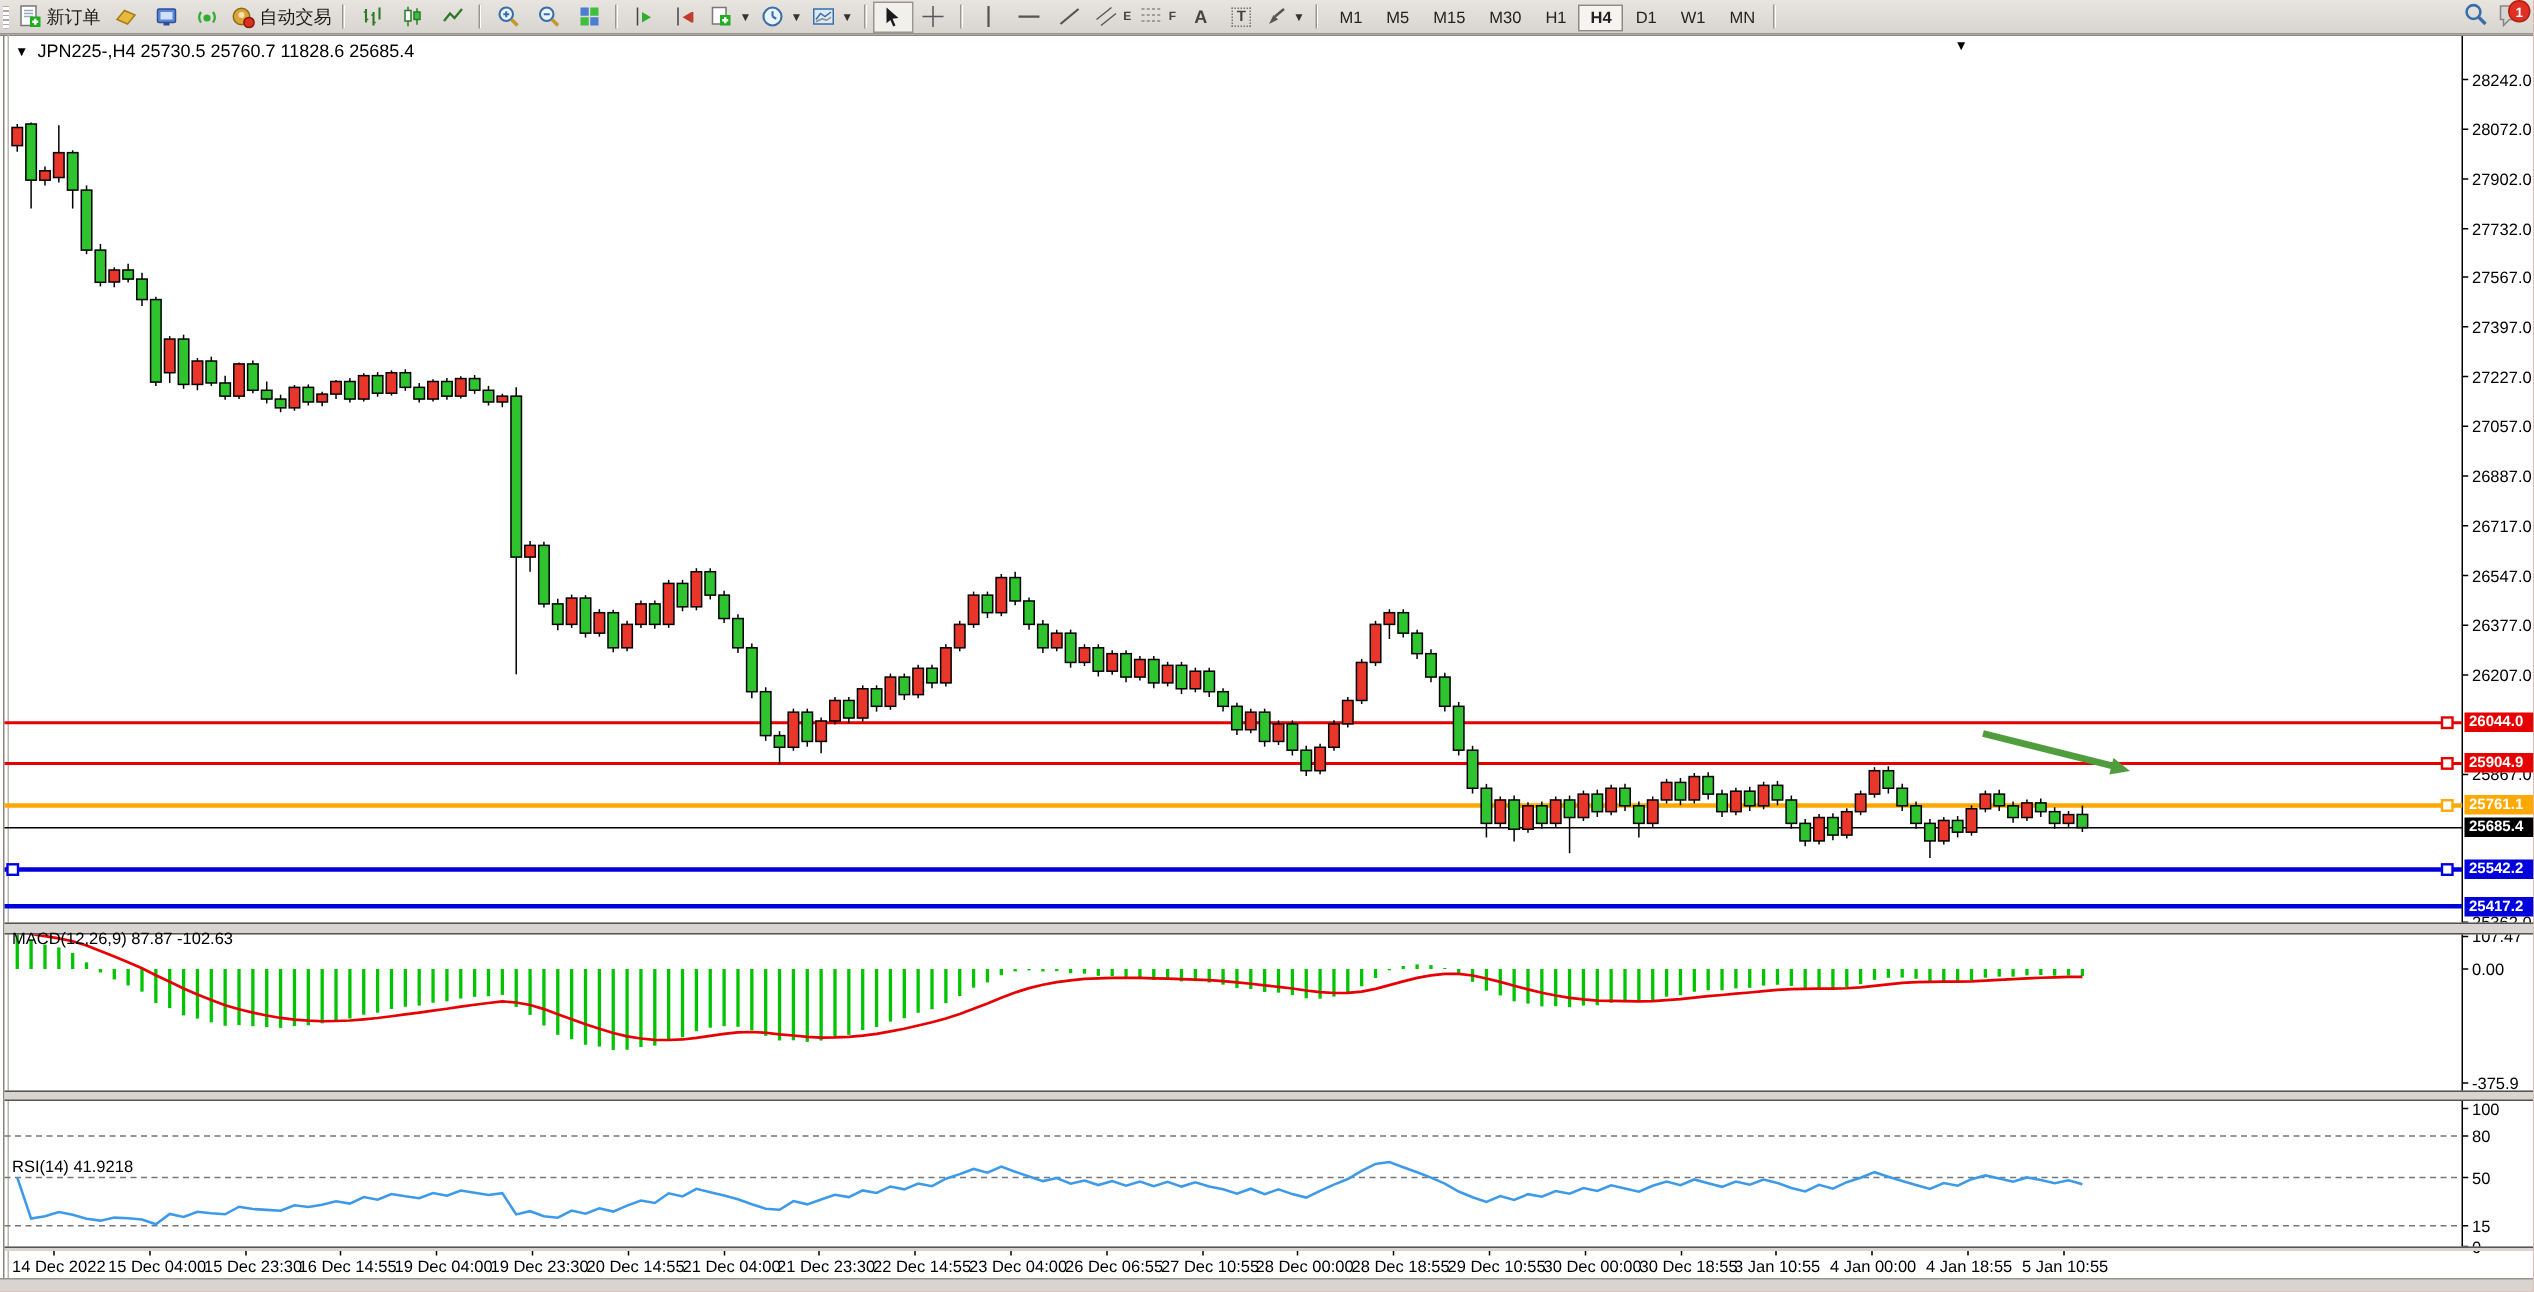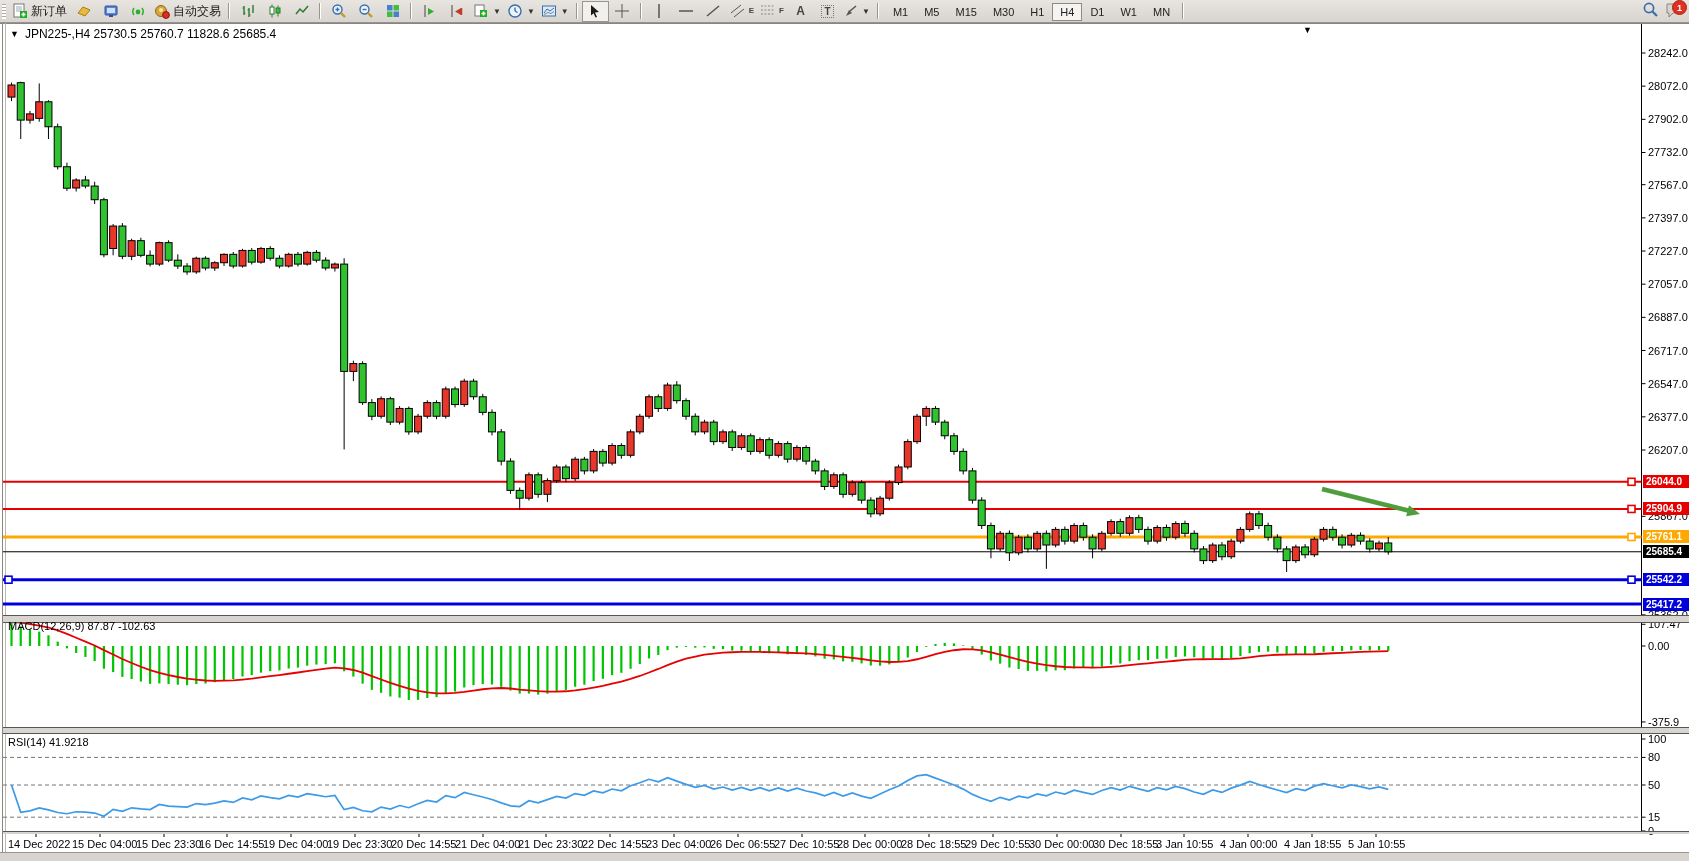--- a/index.html
+++ b/index.html
@@ -14,21 +14,21 @@
          background:repeating-linear-gradient(#aaa 0 1px,#fff 1px 3px);}
   .tsep{width:1px;height:16px;background:#9a968f;border-right:1px solid #ffffff;margin:0 4px;}
   .tbtn{height:19px;min-width:21px;display:flex;align-items:center;justify-content:center;
         padding:0 2px;gap:3px;border:1px solid transparent;cursor:default;}
   .tbtn svg{display:block;}
   .tlabel{font-size:12px;white-space:nowrap;}
   .dd{font-size:8px;color:#333;margin-left:1px;}
   .glyph{font-size:12px;line-height:12px;color:#444;font-weight:bold;}
   .tfwrap{display:flex;align-items:flex-end;height:19px;margin-left:2px;}
   .tfbtn{font-size:11px;color:#222;padding:2px 7px;border:1px solid transparent;}
-  .tfbtn.active{background:#f6f4f1;border:1px solid #8f8b84;}
+  .tfbtn.active{background:#f6f4f1;border:1px solid #8f8b84;font-weight:bold;}
   .trpad{margin-left:auto;display:flex;align-items:center;margin-right:4px;gap:6px;}
   .badgewrap{position:relative;width:20px;height:18px;}
   .badge{position:absolute;right:-2px;top:-2px;width:13px;height:13px;border-radius:50%;
          background:#e03022;color:#fff;font-size:9px;font-weight:bold;
          display:flex;align-items:center;justify-content:center;border:1px solid #b02015;}
   
   .chartwin{position:absolute;left:0;top:22px;width:1689px;height:839px;background:#fff;}
   .leftframe{position:absolute;left:2px;top:23px;width:1px;height:829px;background:#8a867f;z-index:5;}
   .leftframe2{position:absolute;left:5px;top:23px;width:1px;height:829px;background:#bbb7b0;z-index:5;}
   .topframe{position:absolute;left:0;top:23px;width:1689px;height:1px;background:#8a867f;z-index:5;}
@@ -907,21 +907,21 @@
     <span>JPN225-,H4  25730.5 25760.7 11828.6 25685.4</span>
   </div>
   <div class="chartmenu">▼</div>
 
   <div class="sep1"></div>
   <div class="sep2"></div>
   <div class="sep3"></div>
   <div class="bottomstrip"></div>
 
   <div class="paneltag" style="left:8px;top:620px;">MACD(12,26,9) 87.87 -102.63</div>
-  <div class="paneltag" style="left:8px;top:736px;">RSI(14) 41.9218</div>
+  <div class="paneltag" style="left:8px;top:772px;">RSI(14) 41.9218</div>
 
   <div class="pricelabels" id="pricelabels">
       <div class="plabel" style="top: 475.308px; background: rgb(230, 0, 0);">26044.0</div>
       <div class="plabel" style="top: 502.445px; background: rgb(230, 0, 0);">25904.9</div>
       <div class="plabel" style="top: 530.499px; background: rgb(255, 168, 0);">25761.1</div>
       <div class="plabel" style="top: 545.267px; background: rgb(0, 0, 0);">25685.4</div>
       <div class="plabel" style="top: 573.204px; background: rgb(0, 0, 221);">25542.2</div>
       <div class="plabel" style="top: 597.59px; background: rgb(0, 0, 221);">25417.2</div>
     </div>
 </div>

